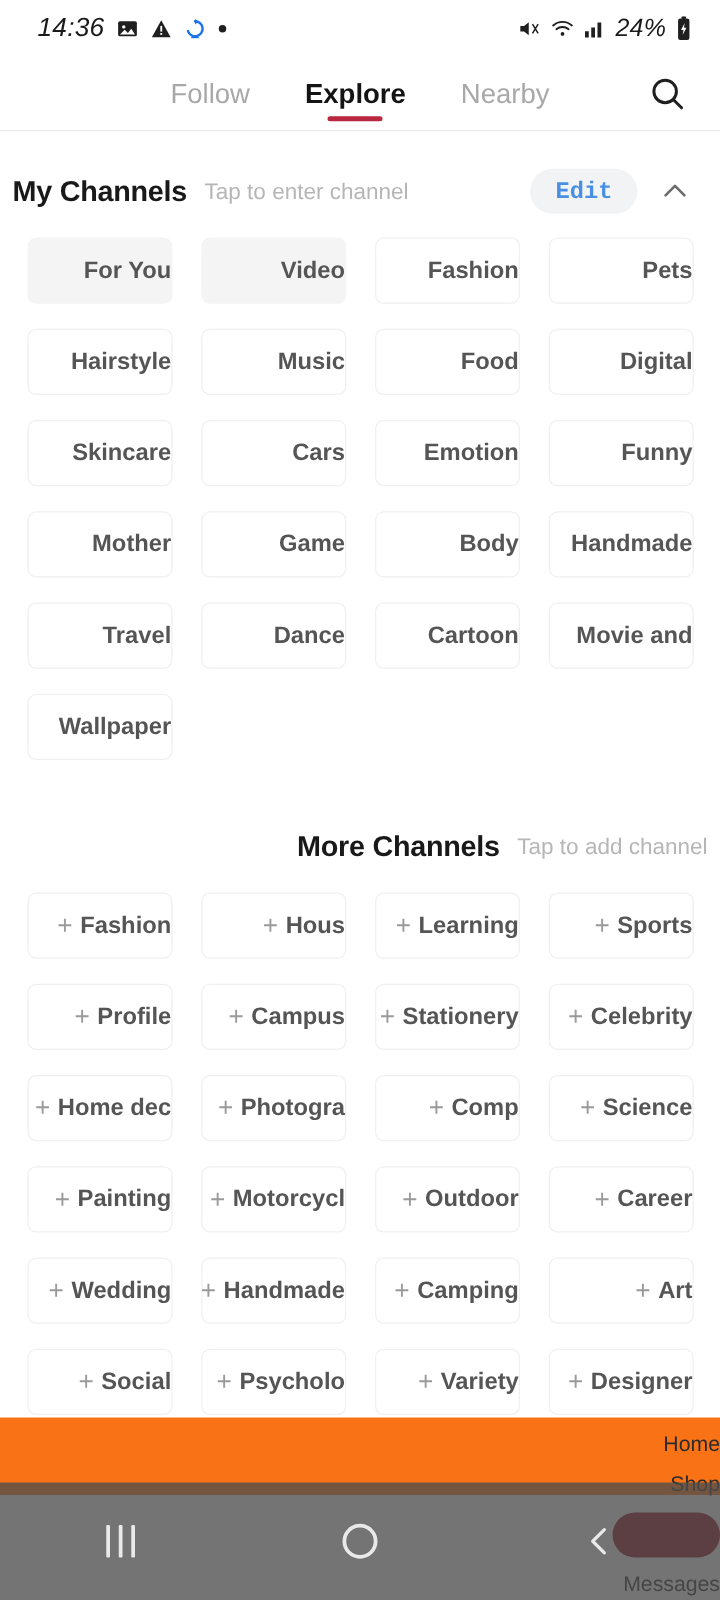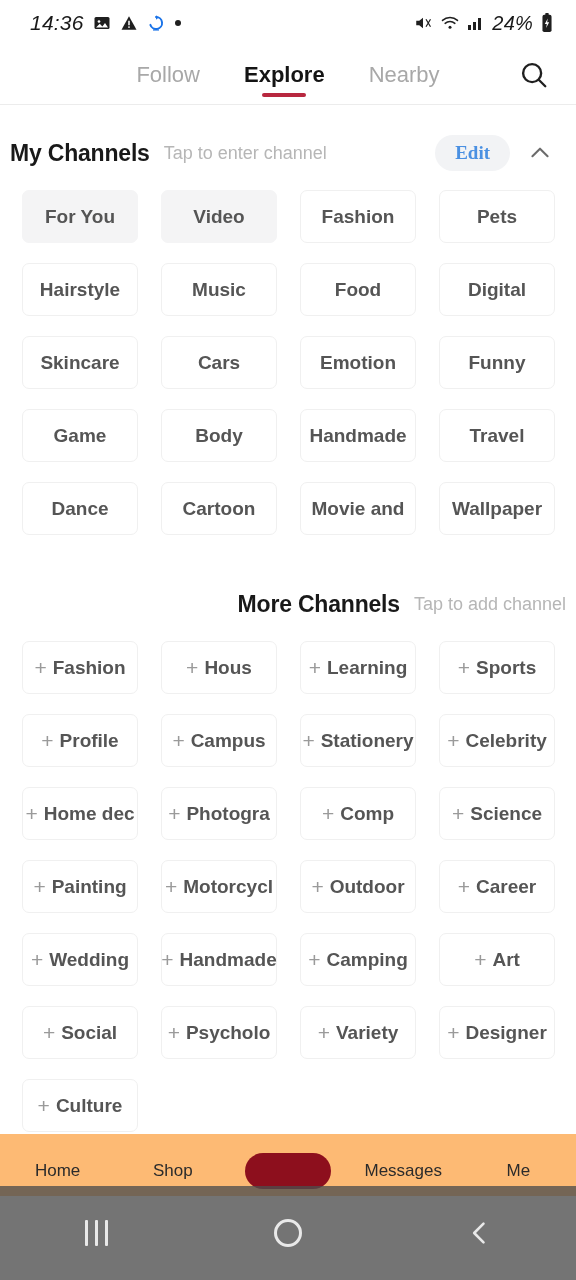--- a/index.html
+++ b/index.html
@@ -57,54 +57,54 @@
   .sec-head{
     display:flex; align-items:center; padding:0 10px; height:50px;
     margin-top:23px; position:relative;
   }
   .sec-title{ font-size:23px; font-weight:bold; color:#191919; letter-spacing:-.2px; }
   .sec-hint{ font-size:18px; color:#b6b6b6; margin-left:14px; }
   .edit-btn{
     position:absolute; right:66px; top:50%; transform:translateY(-50%);
     background:#f2f3f5; color:#4a90e2; font-size:19px; font-weight:bold;
     border:none; border-radius:18px; padding:7px 20px; cursor:pointer;
-    font-family:Liberation Serif, serif;
+    font-family:Liberation Mono, monospace;
   }
   .collapse{
     position:absolute; right:20px; top:50%; transform:translateY(-50%);
     width:32px; height:32px; display:flex; align-items:center; justify-content:center;
     cursor:pointer;
   }
 
   
   .grid{
     display:grid; grid-template-columns:repeat(4, 116px);
     column-gap:23px; row-gap:20px;
     padding:12px 22px 0 22px;
   }
   .chip{
     height:53px; border-radius:7px; background:#ffffff;
     border:1px solid #f0f0f0;
-    display:flex; align-items:center; justify-content:center;
+    display:flex; align-items:center; justify-content:flex-end;
     font-size:19px; font-weight:bold; color:#555555;
     white-space:nowrap; cursor:pointer; overflow:visible;
     position:relative;
   }
   .chip.sel{ background:#f4f4f5; border-color:#f4f4f5; }
   .chip .plus{
     font-size:21px; font-weight:400; color:#9a9a9a; margin-right:6px;
   }
   .chip .lbl{ font-size:19px; font-weight:bold; color:#555555; }
 
   .more-head{ margin-top:44px;justify-content:flex-end; }
 
   
   .bottomnav{
     position:absolute; left:0; bottom:84px; width:576px; height:62px;
-    background:#fdba74; display:flex; align-items:center;
+    background:#f97316; display:flex; align-items:flex-end;flex-direction:column;
   }
   .navitem{
     flex:1; display:flex; flex-direction:column; align-items:center;
     justify-content:flex-start; font-size:17px; color:#2b2b2b; cursor:pointer;
     padding-top:12px;
   }
   .navitem.center{ position:relative; }
   .navcenter{
     width:86px; height:36px; border-radius:18px; background:#8d0f1d;
     cursor:pointer;
@@ -253,20 +253,23 @@
         <div class="chip">
           <span class="lbl">Cars</span>
         </div>
         <div class="chip">
           <span class="lbl">Emotion</span>
         </div>
         <div class="chip">
           <span class="lbl">Funny</span>
         </div>
         <div class="chip">
+          <span class="lbl">Mother</span>
+        </div>
+        <div class="chip">
           <span class="lbl">Game</span>
         </div>
         <div class="chip">
           <span class="lbl">Body</span>
         </div>
         <div class="chip">
           <span class="lbl">Handmade</span>
         </div>
         <div class="chip">
           <span class="lbl">Travel</span>

